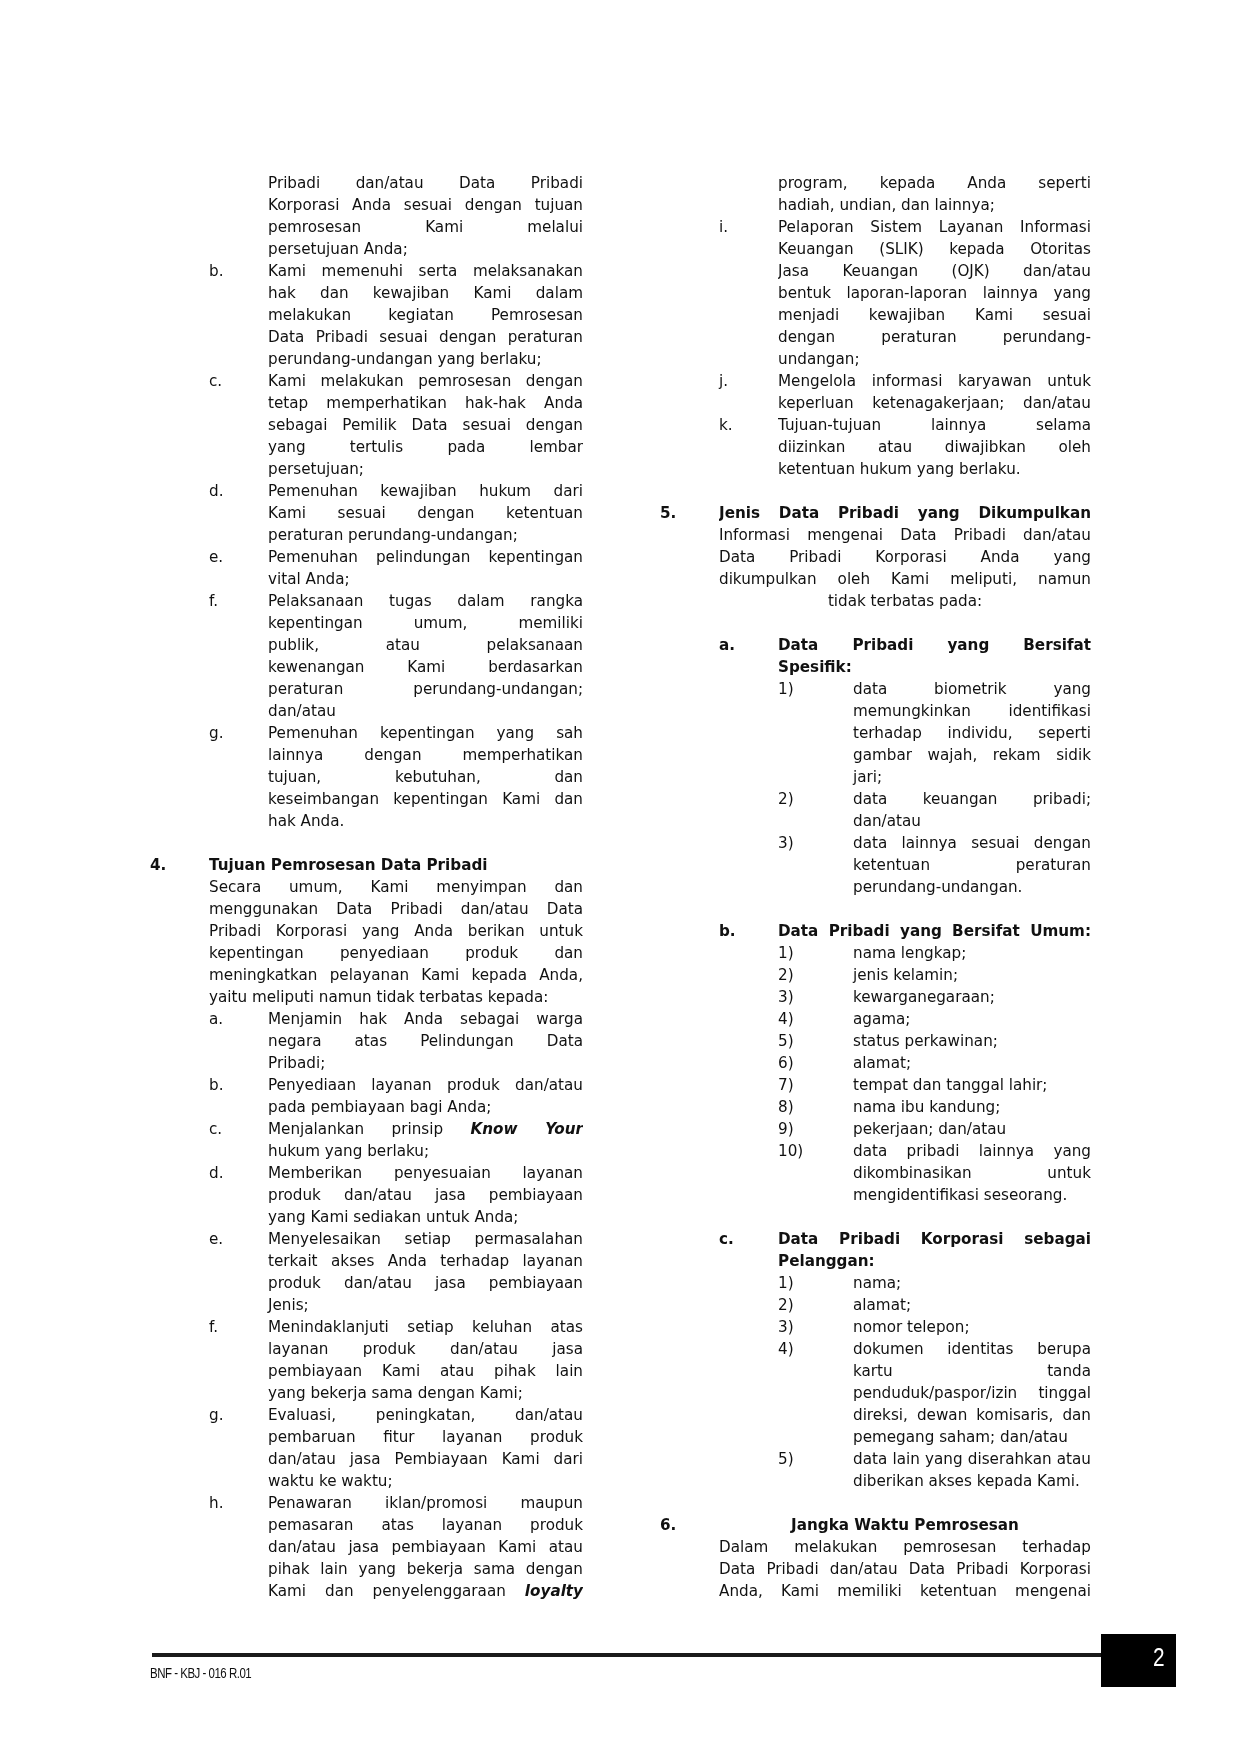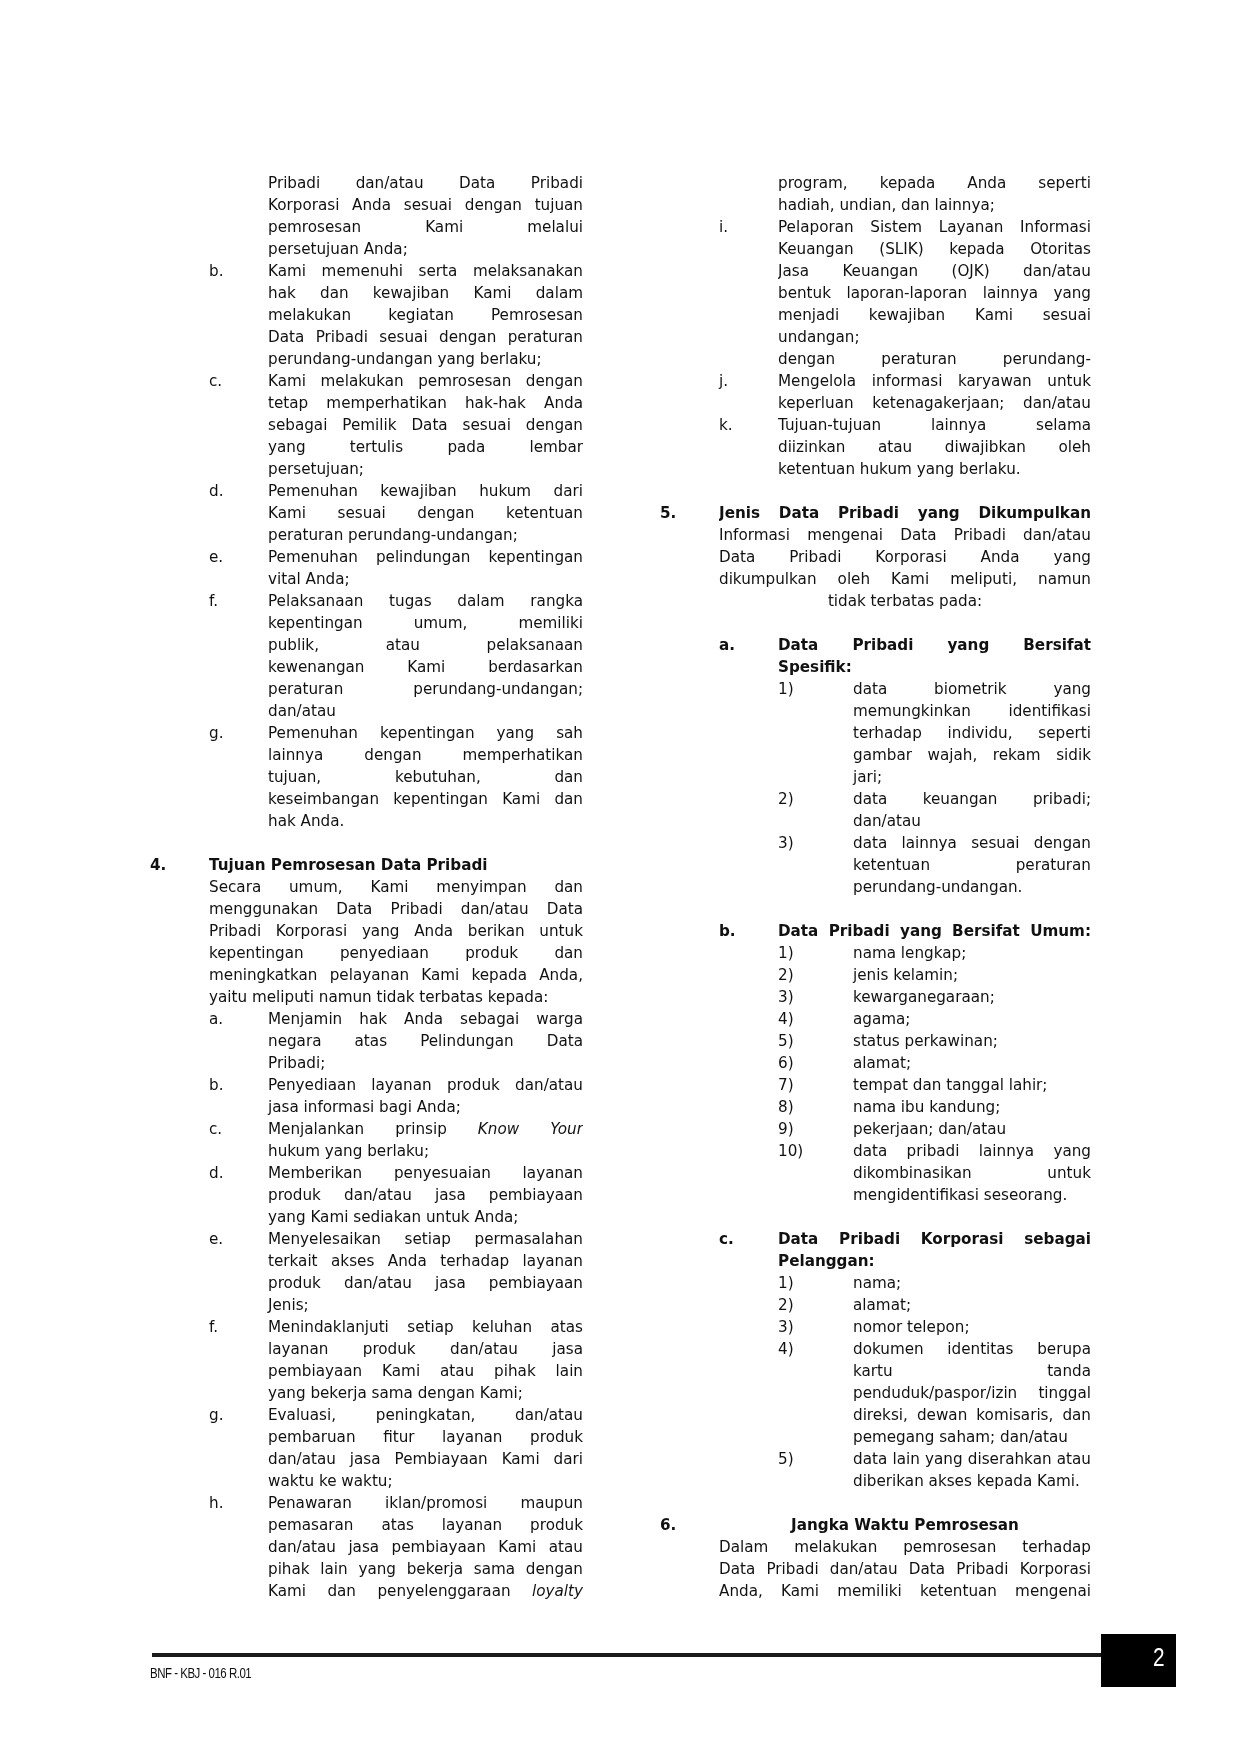--- a/index.html
+++ b/index.html
@@ -6,21 +6,21 @@
   body { width:1241px; height:1755px; position:relative; overflow:hidden;
          font-family:"DejaVu Sans", sans-serif; color:#111; }
   .col { position:absolute; top:152px;margin-top:20px; }
   .col.left { left:150px; width:433px; }
   .col.right { left:660px; width:431px; }
   .row { position:relative; height:22px; line-height:22px; font-size:15.2px; white-space:nowrap; }
   .lbl { position:absolute; top:0; }
   .txt { position:absolute; top:0; right:0; }
   .txt.j { text-align:justify; text-align-last:justify; white-space:normal; overflow:hidden; height:22px; }
   .b { font-weight:bold; }
-  .i { font-style:italic; }
+  .i { font-style:italic;font-weight:bold; }
   
   .left .l1 { left:0; }         
   .left .t1 { left:59px; }      
   .left .l2 { left:59px; }      
   .left .t2 { left:118px; }     
   .right .l1 { left:0; }
   .right .t1 { left:59px;text-align:center; }
   .right .l2 { left:59px; }
   .right .t2 { left:118px; }
   .right .l3 { left:118px; }
@@ -165,21 +165,21 @@
       <span class="txt t2 j">negara atas Pelindungan Data</span>
     </div>
     <div class="row">
       <span class="txt t2">Pribadi;</span>
     </div>
     <div class="row">
       <span class="lbl l2">b.</span>
       <span class="txt t2 j">Penyediaan layanan produk dan/atau</span>
     </div>
     <div class="row">
-      <span class="txt t2">jasa informasi bagi Anda;</span>
+      <span class="txt t2">pada pembiayaan bagi Anda;</span>
     </div>
     <div class="row">
       <span class="lbl l2">c.</span>
       <span class="txt t2 j">Menjalankan prinsip <span class="i">Know Your</span></span>
     </div>
     <div class="row">
       <span class="txt t2">hukum yang berlaku;</span>
     </div>
     <div class="row">
       <span class="lbl l2">d.</span>
@@ -264,24 +264,24 @@
     <div class="row">
       <span class="txt t2 j">Jasa Keuangan (OJK) dan/atau</span>
     </div>
     <div class="row">
       <span class="txt t2 j">bentuk laporan-laporan lainnya yang</span>
     </div>
     <div class="row">
       <span class="txt t2 j">menjadi kewajiban Kami sesuai</span>
     </div>
     <div class="row">
+      <span class="txt t2 j">dengan peraturan perundang-</span>
+    </div>
+    <div class="row">
       <span class="txt t2">undangan;</span>
-    </div>
-    <div class="row">
-      <span class="txt t2 j">dengan peraturan perundang-</span>
     </div>
     <div class="row">
       <span class="lbl l2">j.</span>
       <span class="txt t2 j">Mengelola informasi karyawan untuk</span>
     </div>
     <div class="row">
       <span class="txt t2 j">keperluan ketenagakerjaan; dan/atau</span>
     </div>
     <div class="row">
       <span class="lbl l2">k.</span>

